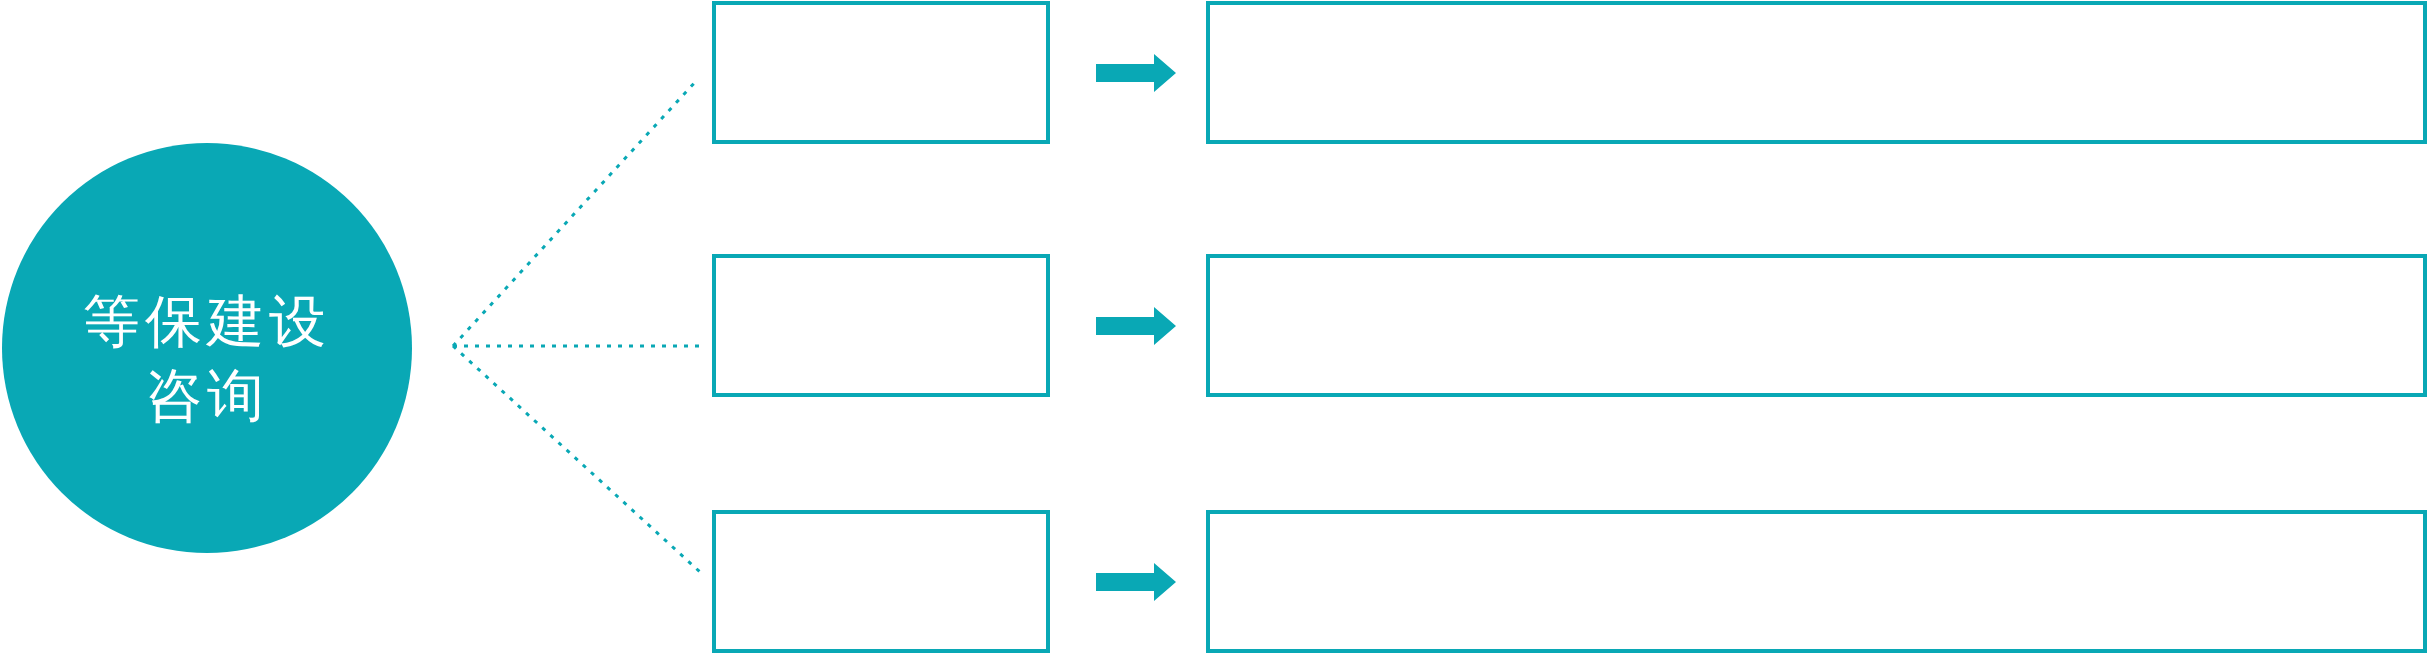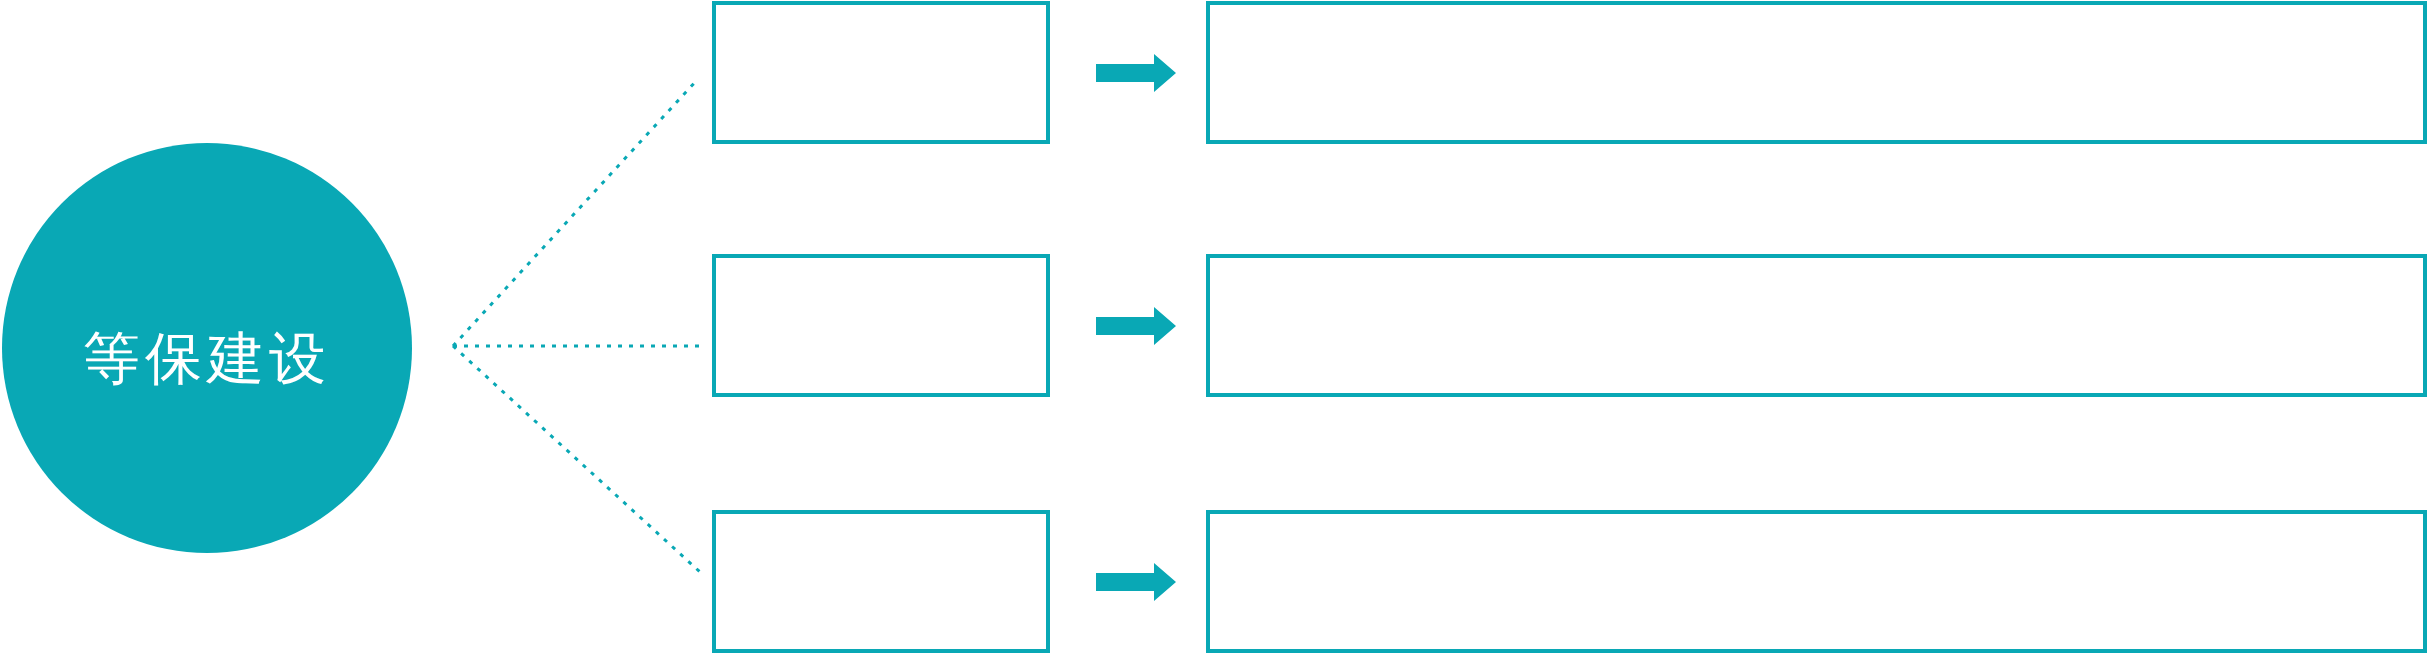--- a/index.html
+++ b/index.html
@@ -91,20 +91,21 @@
 <div class="canvas">
 
   <svg class="connectors" viewBox="0 0 2434 655" xmlns="http://www.w3.org/2000/svg">
     <line x1="453" y1="346" x2="697" y2="80"></line>
     <line x1="453" y1="346" x2="706" y2="346"></line>
     <line x1="453" y1="346" x2="700" y2="572"></line>
   </svg>
 
   <div class="topic-circle">
     <div>等保建设</div>
+    <div>咨询</div>
   </div>
 
   <div class="small-box row-1">
     <span class="box-label"></span>
   </div>
   <svg class="arrow arrow-1" viewBox="0 0 80 38" xmlns="http://www.w3.org/2000/svg">
     <polygon points="0,10 58,10 58,0 80,19 58,38 58,28 0,28"></polygon>
   </svg>
   <div class="large-box row-1">
     <span class="box-label"></span>

